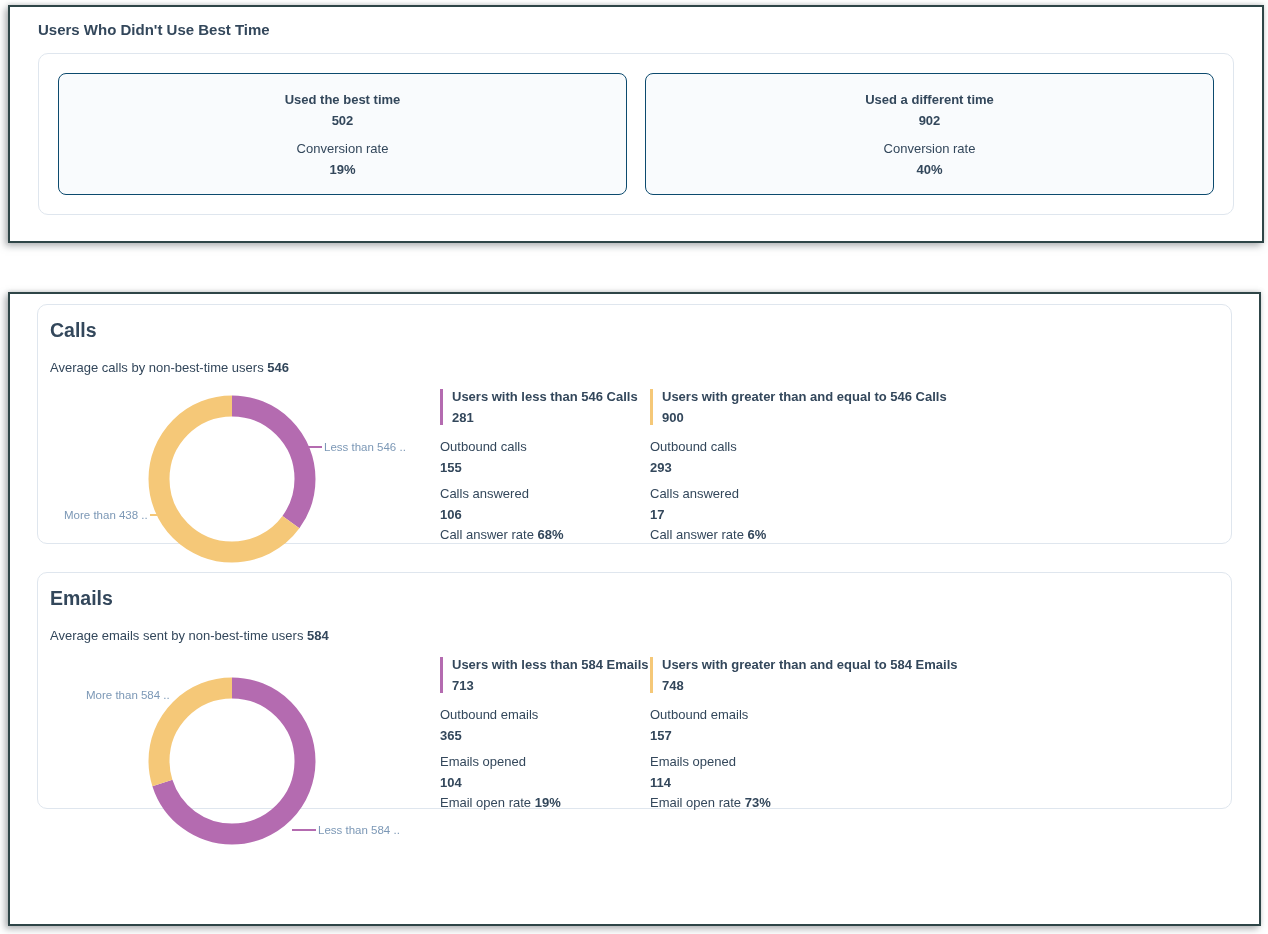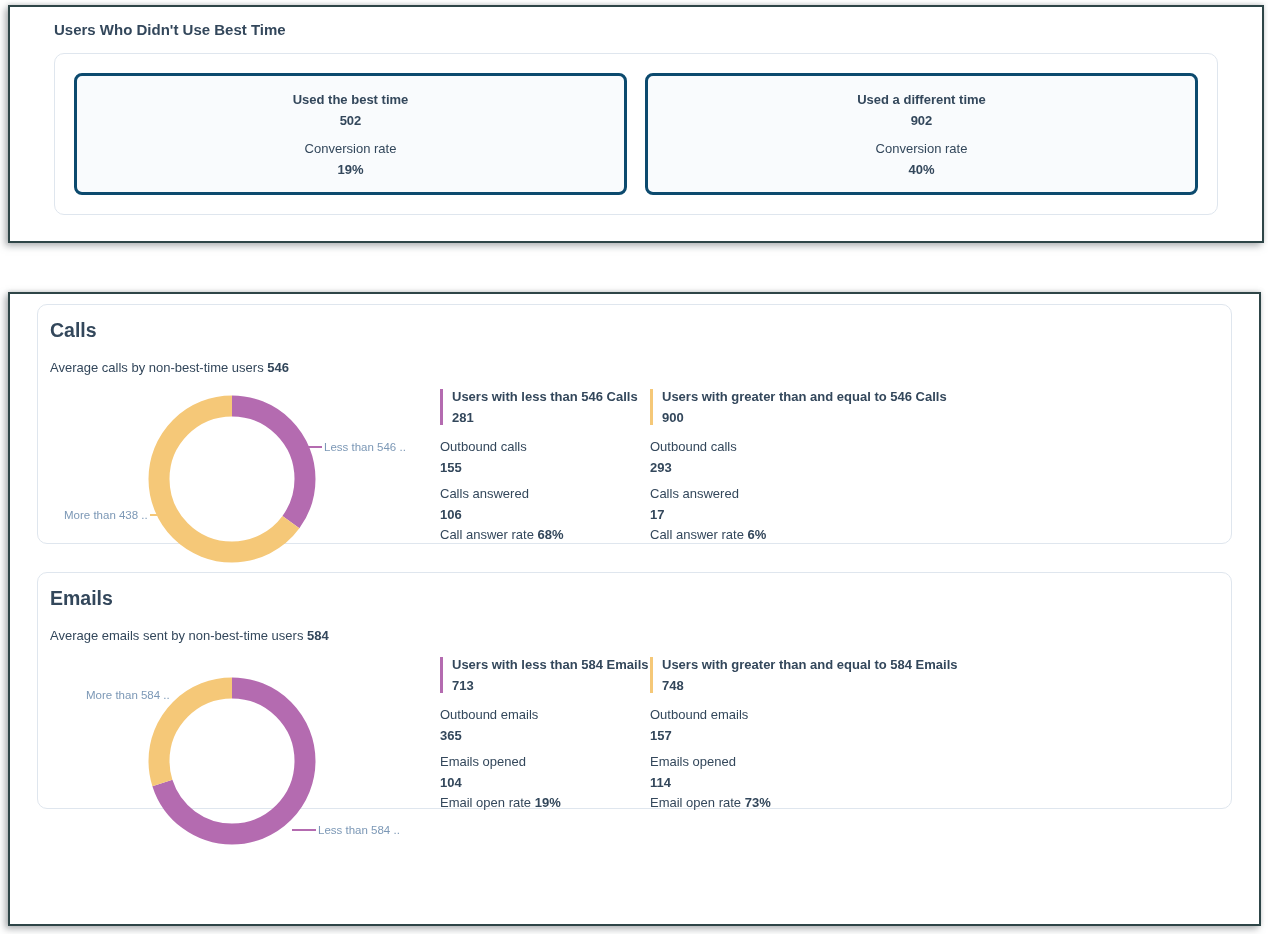--- a/index.html
+++ b/index.html
@@ -8,32 +8,32 @@
     width:1268px; height:934px; overflow:hidden;
     background:#fff; color:#33475b;
     font-family:"Liberation Sans","DejaVu Sans",sans-serif;
     font-size:13px;
   }
   .capture-box {
     border:2px solid #2e4547;
     background:#fff;
     box-shadow:-3px 3px 7px rgba(115,120,124,.55), 0 -1px 4px rgba(115,120,124,.25);
   }
-  #box-top { margin:5px 4px 0 8px; height:238px; padding:14px 44px; }
+  #box-top { margin:5px 4px 0 8px; height:238px; padding:14px 28px; }
   #box-bottom { margin:49px 7px 0 8px; height:634px; padding:10px 27px; }
 
   .page-title { font-size:15px; font-weight:bold; margin:0 0 15px; }
   .page-subtitle { margin:0 0 17px; }
 
   .cards-wrap {
     border:1px solid #dfe6ee; border-radius:10px;
     height:162px; padding:19px; display:flex; gap:18px;
   }
   .sum-card {
-    flex:1; background:#f9fbfd; border:3px solid #0c4a6e; border-radius:8px;
+    flex:1; background:#f9fbfd; border:1px solid #0c4a6e; border-radius:8px;
     display:flex; flex-direction:column; align-items:center; justify-content:center;
     text-align:center;
   }
   .icon-circle { width:40px; height:40px; border-radius:50%; display:flex; align-items:center; justify-content:center; margin-bottom:11px; }
   .sum-label { font-weight:bold; margin-bottom:7px; }
   .sum-value { font-weight:bold; }
   .sum-title { font-weight:bold; margin-bottom:6px; }
   .sum-num { font-weight:bold; margin-bottom:13px; }
   .rate-label { margin-bottom:6px; }
   .rate-value { font-weight:bold; }

